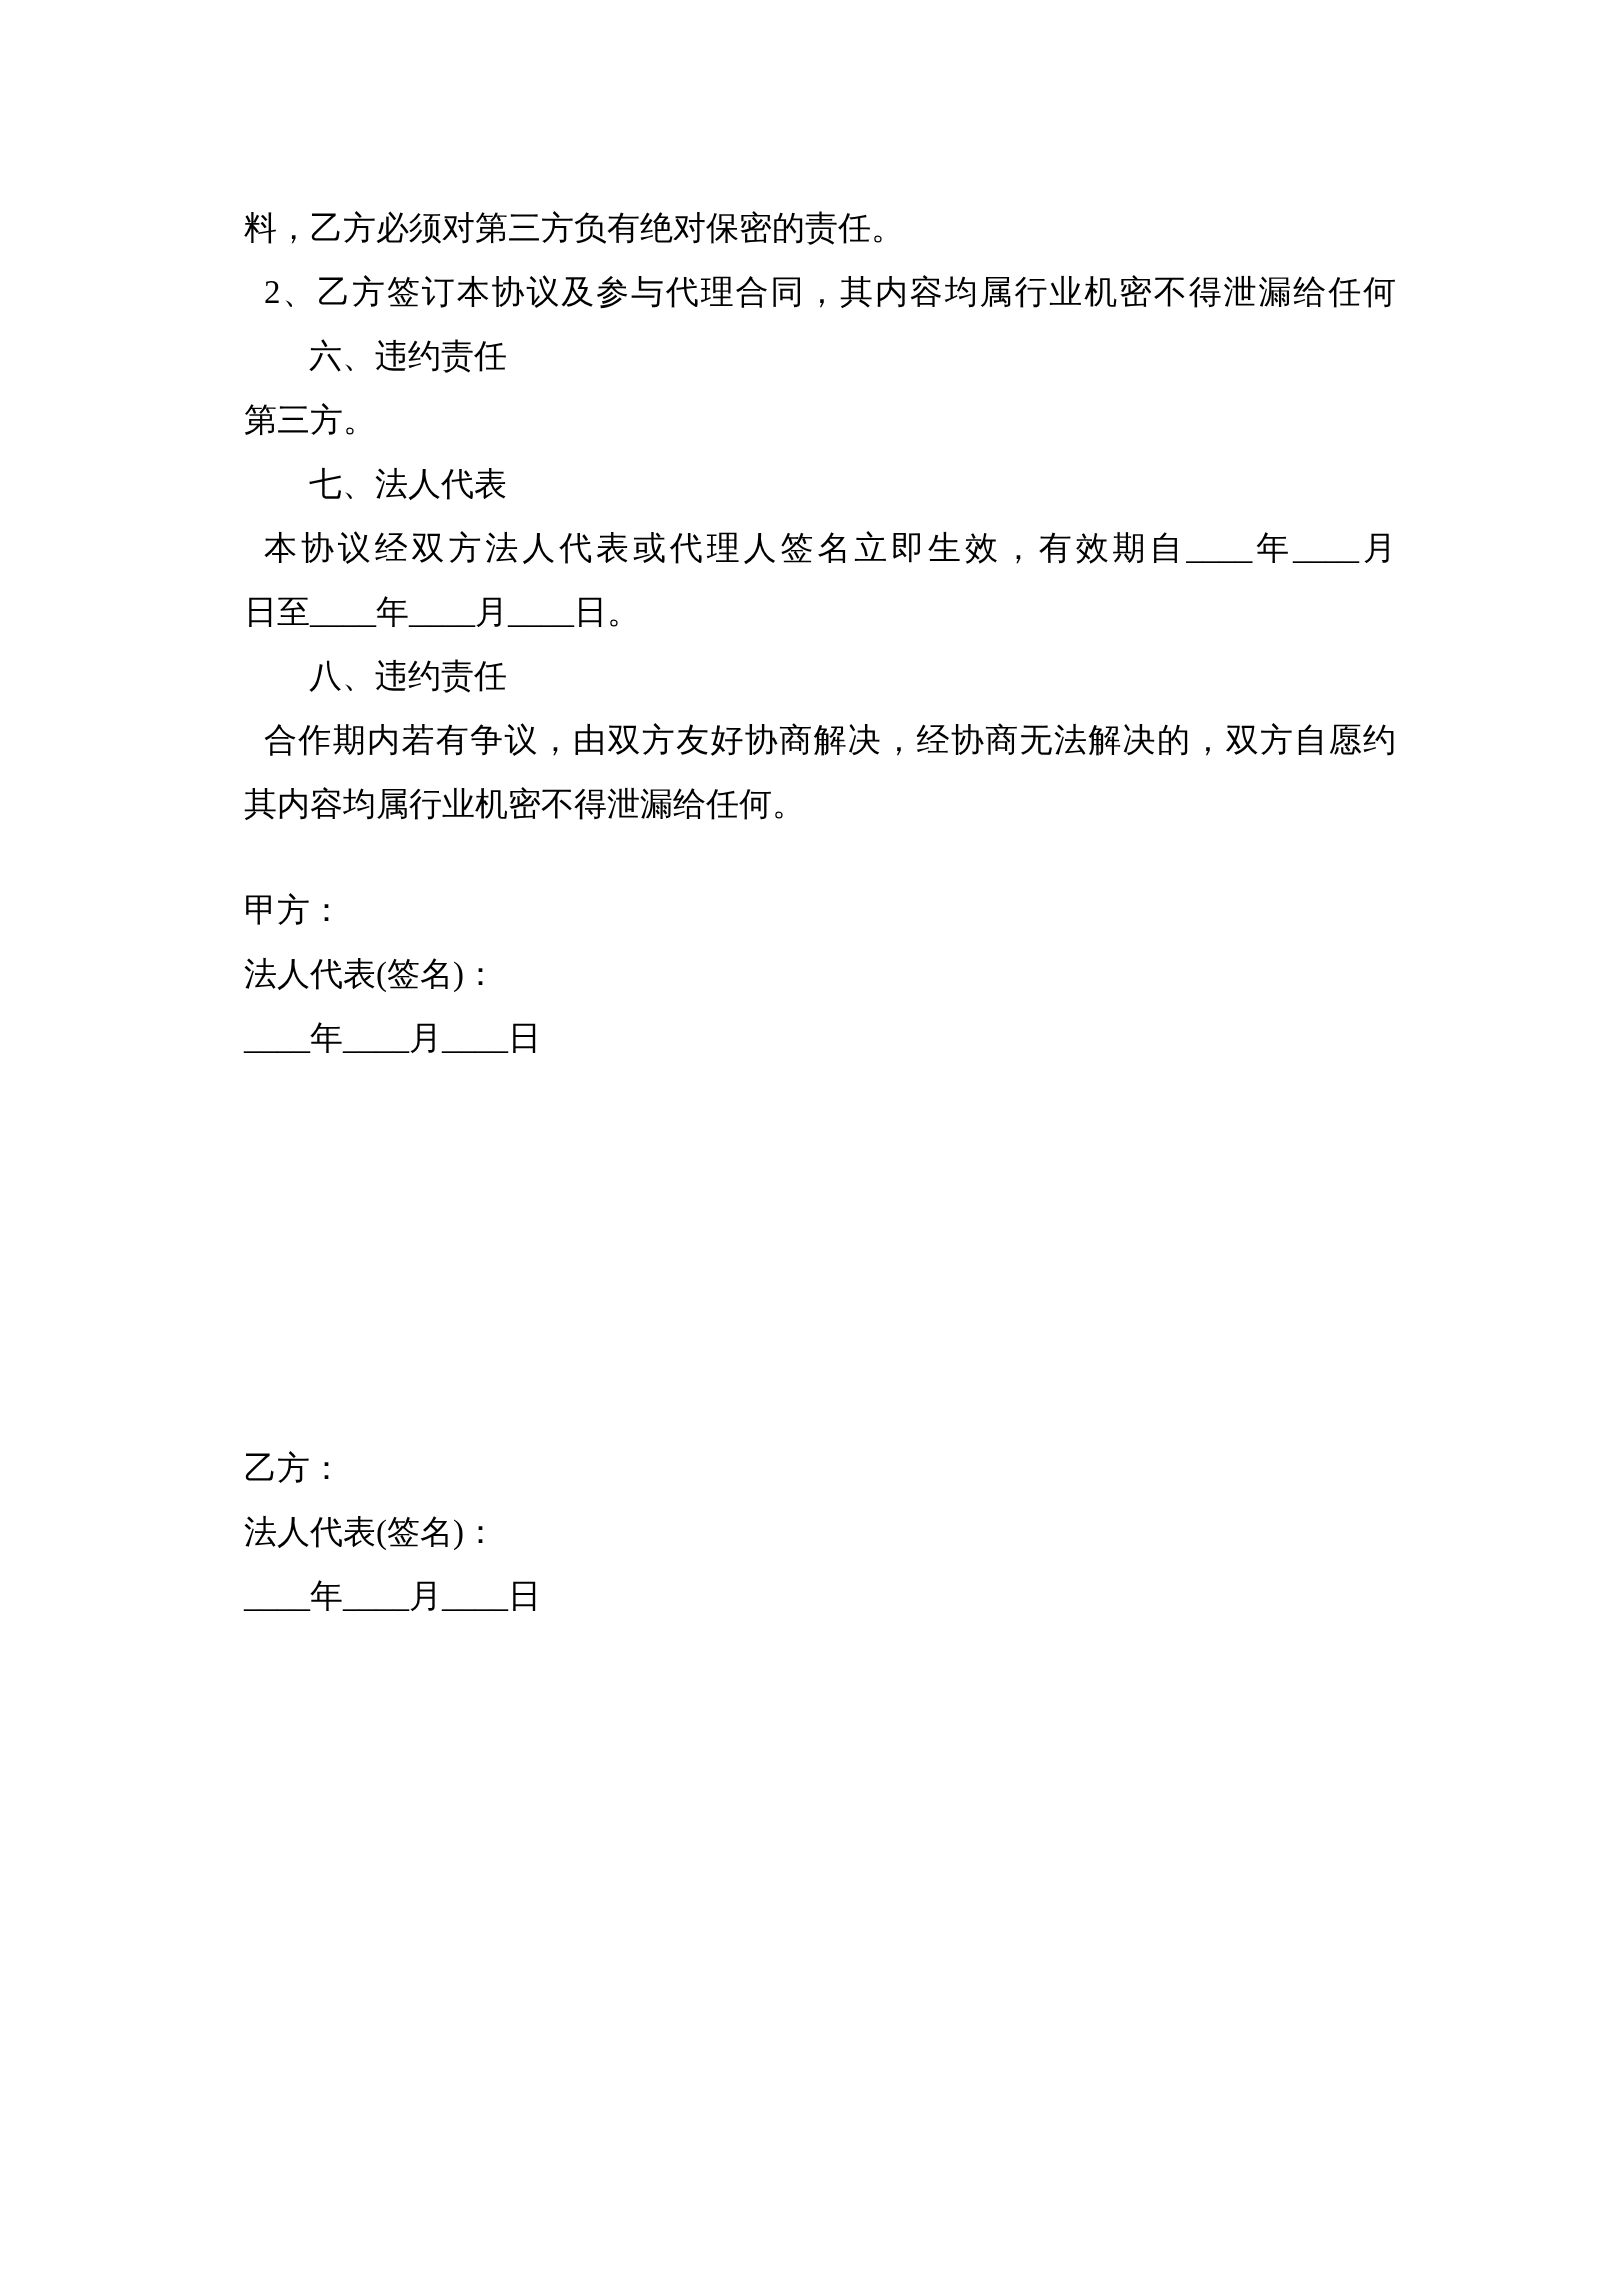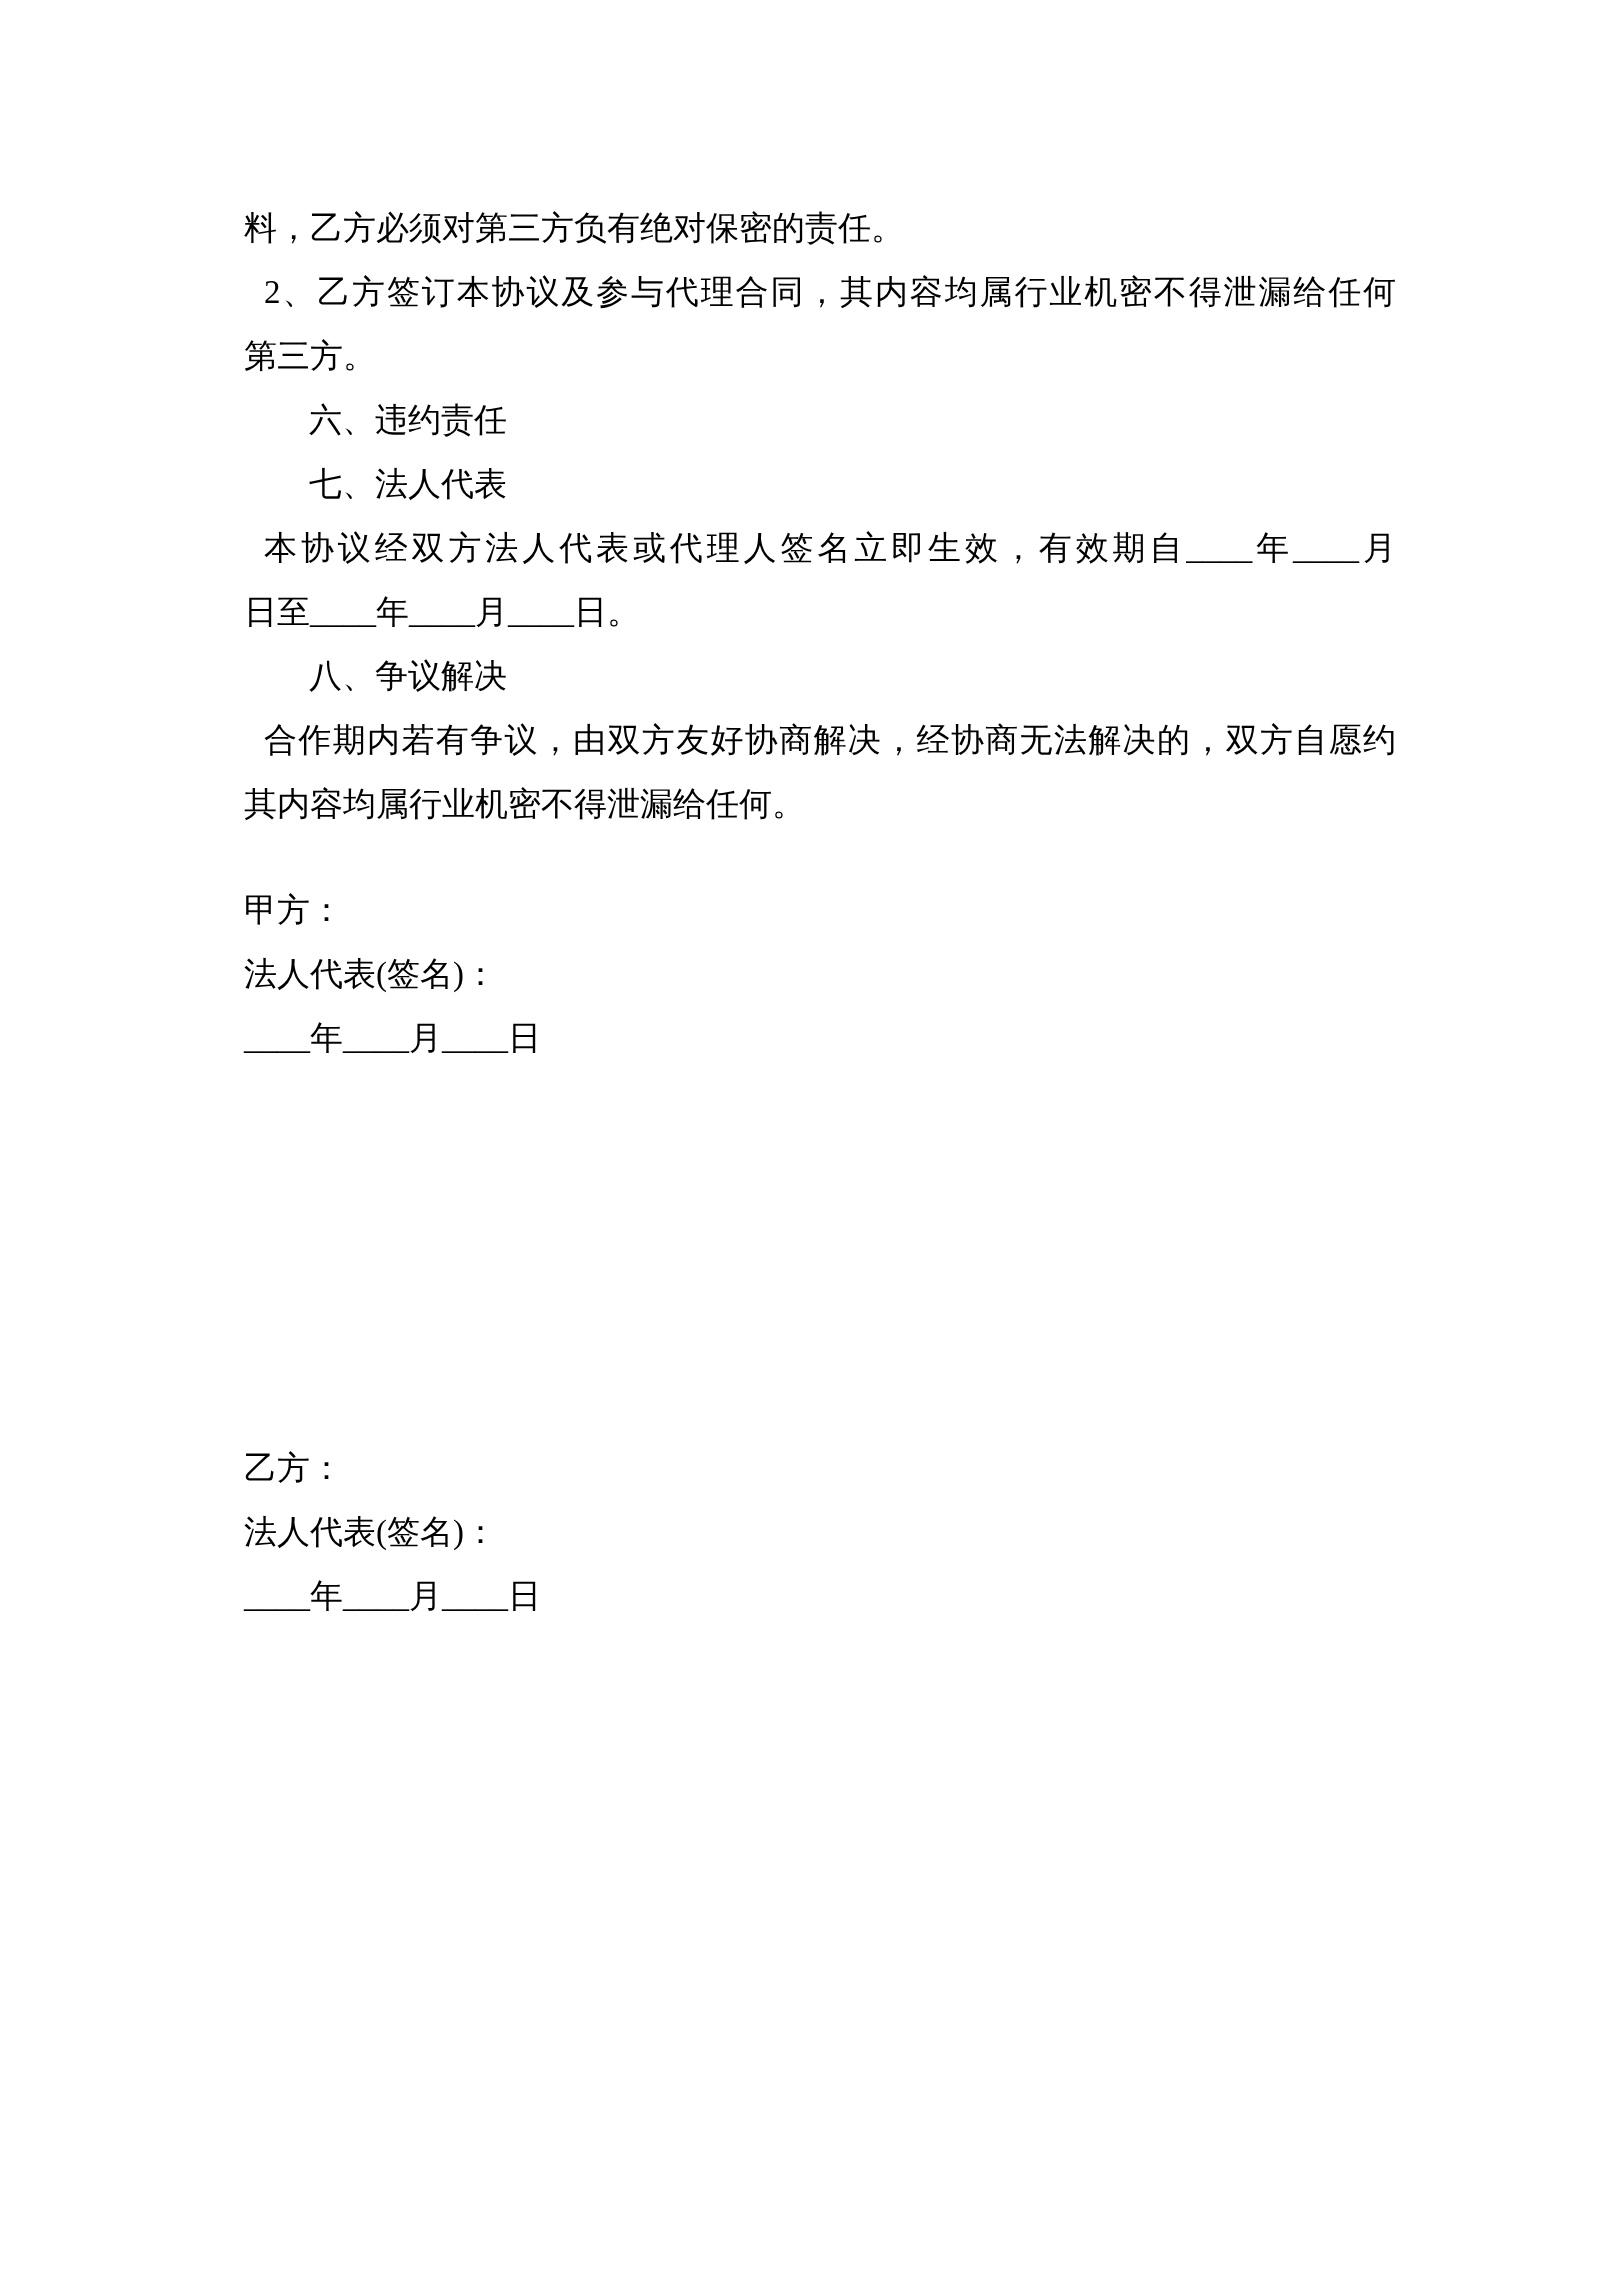--- a/index.html
+++ b/index.html
@@ -62,26 +62,26 @@
   }
 </style>
 </head>
 <body>
 
 <div class="page">
 
   <div class="body-text">
     <div class="line">料，乙方必须对第三方负有绝对保密的责任。</div>
     <div class="line justify">2、乙方签订本协议及参与代理合同，其内容均属行业机密不得泄漏给任何</div>
+    <div class="line indent">六、违约责任</div>
     <div class="line">第三方。</div>
-    <div class="line indent">六、违约责任</div>
     <div class="line indent">七、法人代表</div>
     <div class="line justify">本协议经双方法人代表或代理人签名立即生效，有效期自____年____月</div>
     <div class="line">日至____年____月____日。</div>
-    <div class="line indent">八、争议解决</div>
+    <div class="line indent">八、违约责任</div>
     <div class="line justify">合作期内若有争议，由双方友好协商解决，经协商无法解决的，双方自愿约</div>
     <div class="line">其内容均属行业机密不得泄漏给任何。</div>
   </div>
 
   <div class="signature">
     <div class="sig-col-a">
       <div class="sig-row">甲方：</div>
       <div class="sig-row">法人代表(签名)：</div>
       <div class="sig-row">____年____月____日</div>
     </div>

